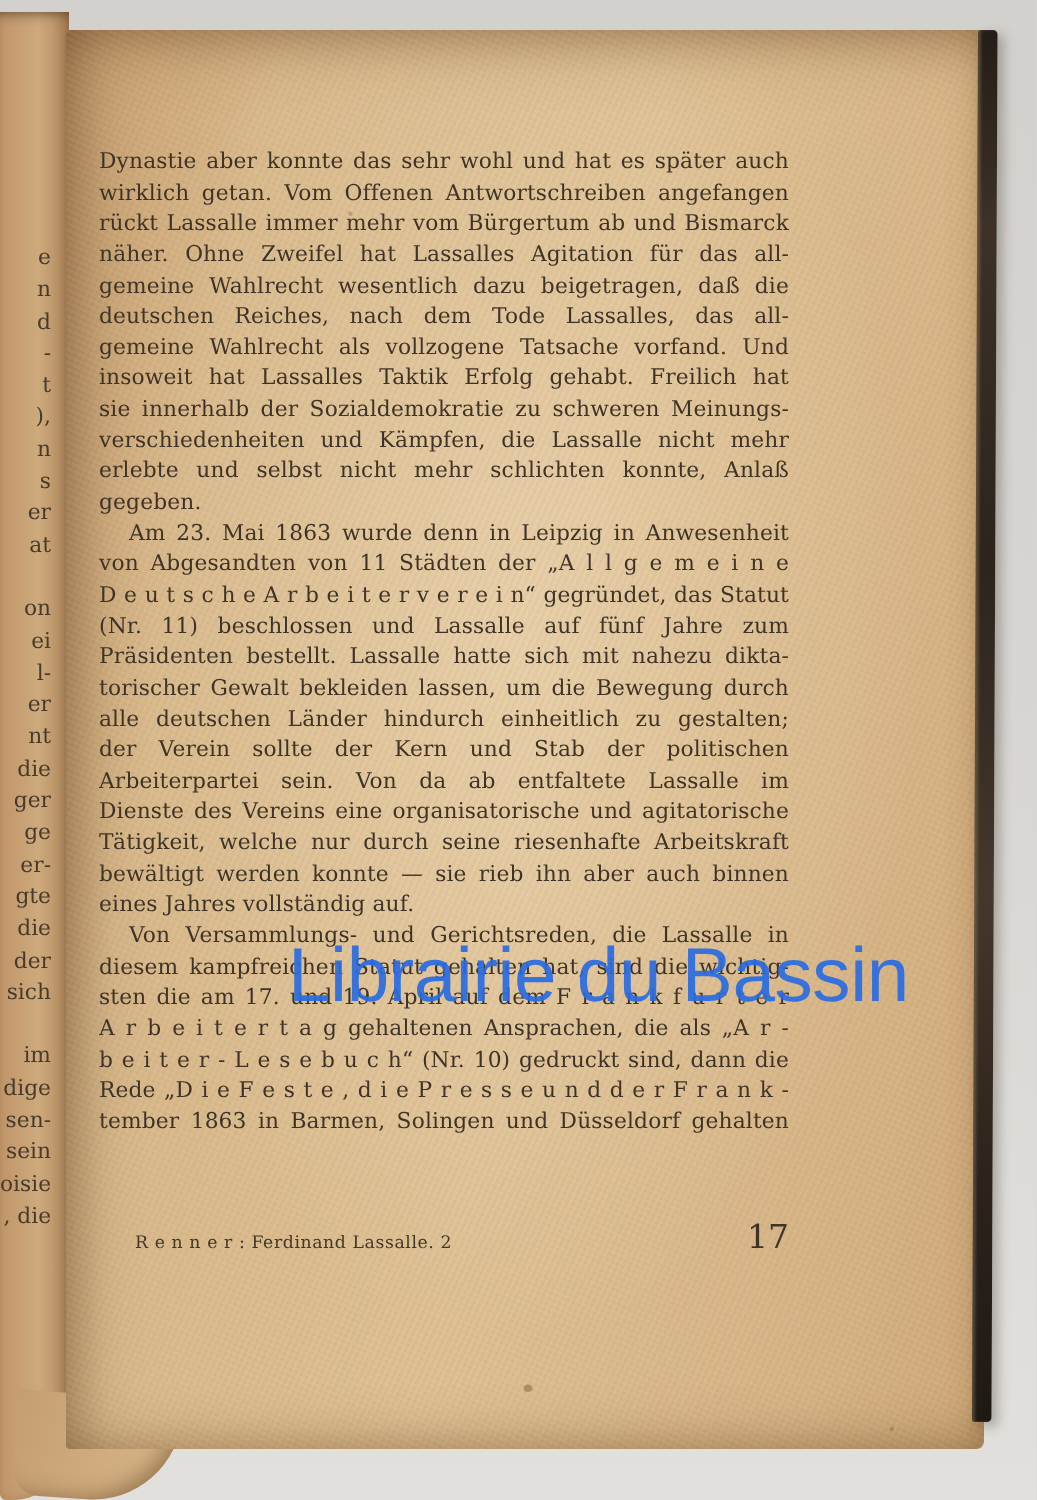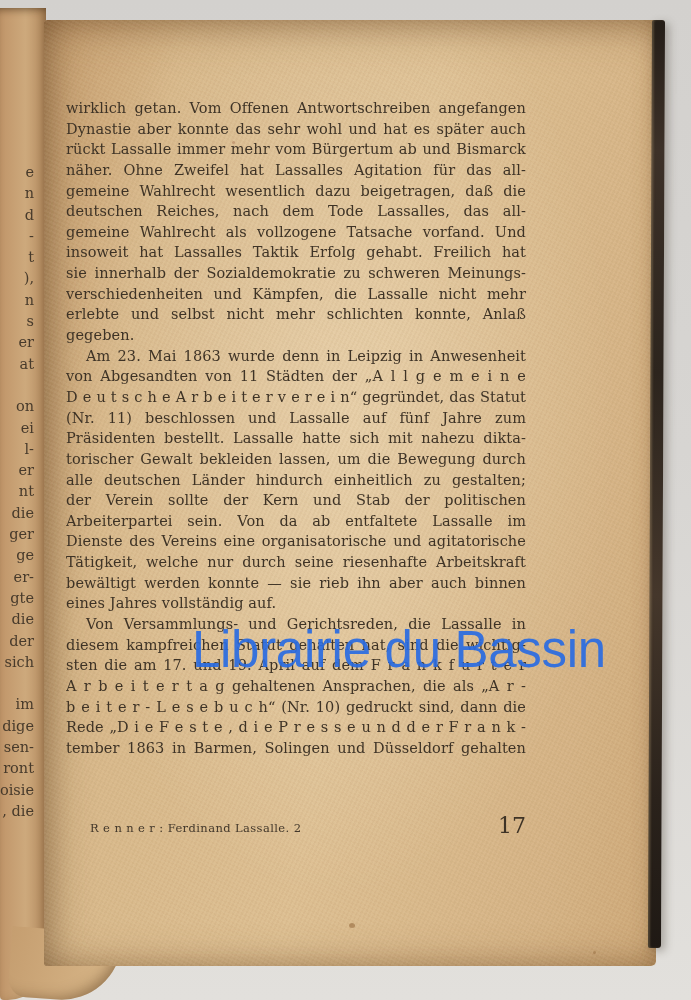--- a/index.html
+++ b/index.html
@@ -90,32 +90,32 @@
       <div>ge</div>
       <div>er-</div>
       <div>gte</div>
       <div>die</div>
       <div>der</div>
       <div>sich</div>
       <div>&nbsp;</div>
       <div>im</div>
       <div>dige</div>
       <div>sen-</div>
-      <div>ront</div>
+      <div>sein</div>
       <div>oisie</div>
       <div>, die</div>
     </div>
   <div class="curl"></div>
 
   <div class="page"></div>
   <div class="texture"></div>
 
   <div class="text-block">
+      <div class="bl">Dynastie aber konnte das sehr wohl und hat es später auch</div>
       <div class="bl">wirklich getan. Vom Offenen Antwortschreiben angefangen</div>
-      <div class="bl">Dynastie aber konnte das sehr wohl und hat es später auch</div>
       <div class="bl">rückt Lassalle immer mehr vom Bürgertum ab und Bismarck</div>
       <div class="bl">näher.  Ohne Zweifel hat Lassalles Agitation für das all-</div>
       <div class="bl">gemeine Wahlrecht wesentlich dazu beigetragen, daß die</div>
       <div class="bl">deutschen Reiches, nach dem Tode Lassalles, das all-</div>
       <div class="bl">gemeine Wahlrecht als vollzogene Tatsache vorfand. Und</div>
       <div class="bl">insoweit hat Lassalles Taktik Erfolg gehabt.  Freilich hat</div>
       <div class="bl">sie innerhalb der Sozialdemokratie zu schweren Meinungs-</div>
       <div class="bl">verschiedenheiten und Kämpfen, die Lassalle nicht mehr</div>
       <div class="bl">erlebte und selbst nicht mehr schlichten konnte, Anlaß</div>
       <div class="bl end">gegeben.</div>

